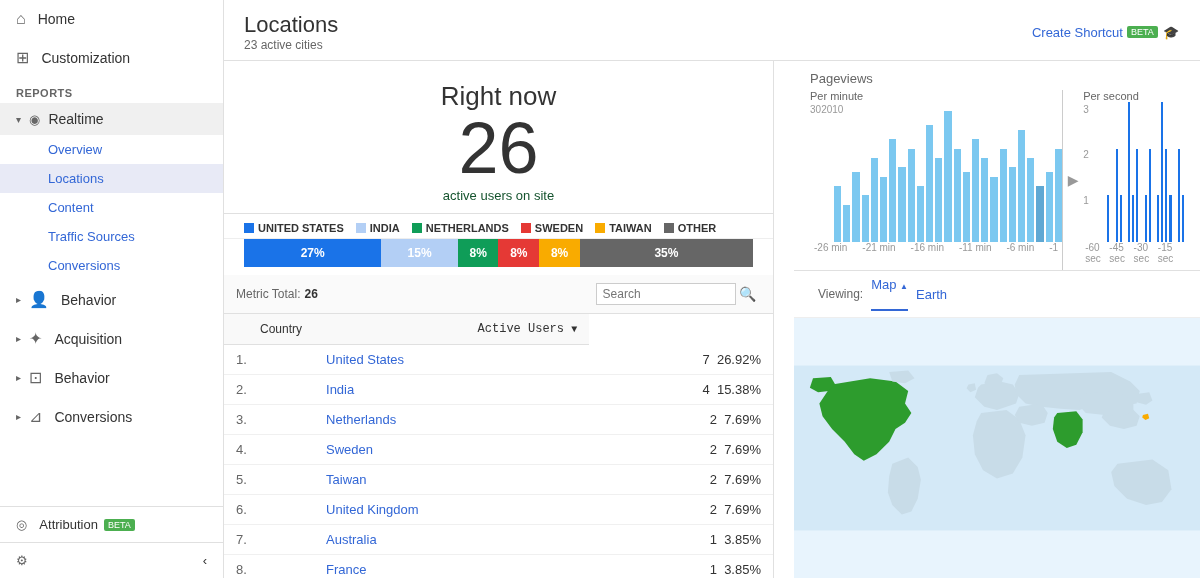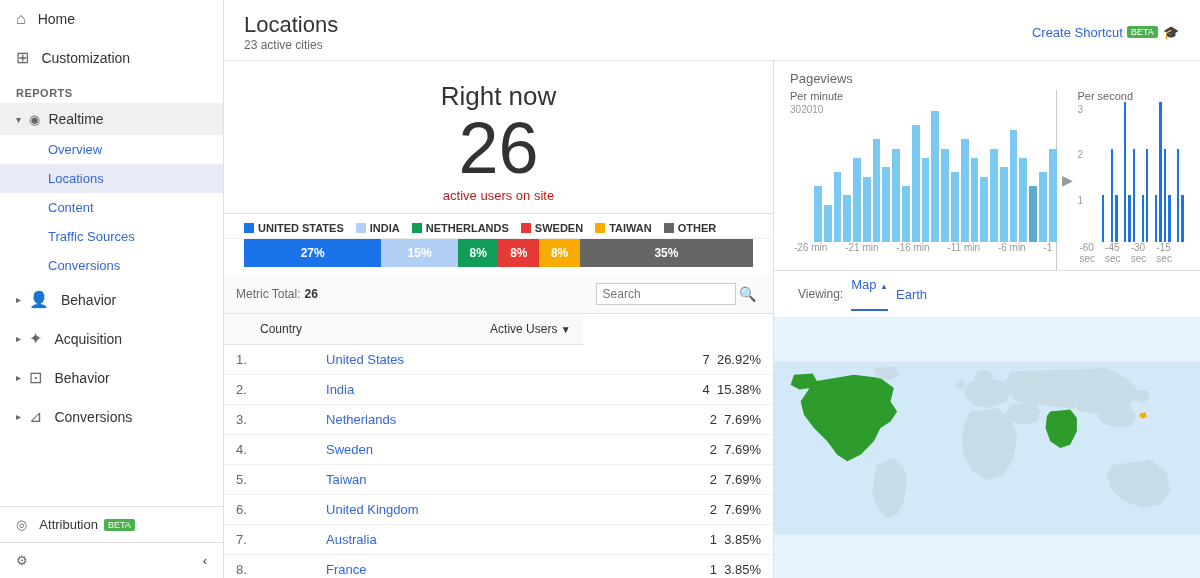--- a/index.html
+++ b/index.html
@@ -33,51 +33,51 @@
     .main { flex: 1; display: flex; flex-direction: column; overflow: hidden; }
 
     
     .header { display: flex; align-items: center; justify-content: space-between; padding: 12px 20px 8px; border-bottom: 1px solid #e0e0e0; }
     .header-title { font-size: 22px; font-weight: 400; color: #333; }
     .header-sub { font-size: 12px; color: #666; }
     .create-shortcut { display: flex; align-items: center; color: #3367d6; font-size: 13px; cursor: pointer; }
     .beta-badge { background: #4caf50; color: #fff; font-size: 9px; padding: 1px 4px; border-radius: 2px; margin-left: 4px; margin-right: 6px; }
 
     
-    .content { display: flex; flex: 1; overflow: hidden; }
+    .content { display: flex; flex: 1; overflow: hidden; gap: 20px; }
 
     
     .left-panel { width: 550px; min-width: 550px; border-right: 1px solid #e0e0e0; display: flex; flex-direction: column; overflow: hidden; }
 
     
     .right-now { text-align: center; padding: 20px 10px 10px; border-bottom: 1px solid #e0e0e0; }
     .right-now-label { font-size: 26px; color: #333; font-weight: 300; }
     .right-now-number { font-size: 72px; font-weight: 300; color: #333; line-height: 1; }
-    .right-now-sublabel { font-size: 13px; color: #b91c1c; margin-top: 4px; }
+    .right-now-sublabel { font-size: 13px; color: #14532d; margin-top: 4px; }
 
     
     .legend { display: flex; flex-wrap: wrap; padding: 8px 20px 4px; gap: 4px 12px; border-bottom: 1px solid #eee; }
     .legend-item { display: flex; align-items: center; gap: 4px; font-size: 11px; font-weight: bold; }
     .legend-dot { width: 10px; height: 10px; display: inline-block; }
 
     
     .progress-bars { display: flex; height: 28px; margin: 0 20px 8px; }
     .progress-segment { display: flex; align-items: center; justify-content: center; color: #fff; font-size: 12px; font-weight: bold; }
 
     
     .table-section { flex: 1; overflow-y: auto; }
     .table-toolbar { display: flex; align-items: center; padding: 8px 12px; border-bottom: 1px solid #e0e0e0; background: #fafafa; }
     .metric-label { font-size: 12px; color: #666; }
     .metric-value { font-size: 12px; font-weight: bold; color: #333; margin-left: 4px; }
     .search-box { margin-left: auto; border: 1px solid #ccc; padding: 3px 6px; font-size: 12px; width: 140px; }
     .search-icon-btn { background: none; border: none; cursor: pointer; color: #666; font-size: 14px; padding: 2px 4px; }
 
     table { width: 100%; border-collapse: collapse; font-size: 13px; }
     th { padding: 8px 12px; text-align: left; background: #f9f9f9; border-bottom: 1px solid #e0e0e0; font-weight: 500; color: #333; font-size: 12px; }
-    th.right { text-align: right; }
+    th.right { text-align: right; font-family: Liberation Mono, monospace; }
     td { padding: 7px 12px; border-bottom: 1px solid #f0f0f0; }
     td.right { text-align: right; color: #333; }
     td.link { color: #3367d6; cursor: pointer; }
 
     
     .right-panel { flex: 1; display: flex; flex-direction: column; overflow: hidden; }
 
     
     .pageviews-section { padding: 10px 16px 0; border-bottom: 1px solid #e0e0e0; }
     .pageviews-title { font-size: 13px; color: #666; font-weight: 500; margin-bottom: 4px; }

